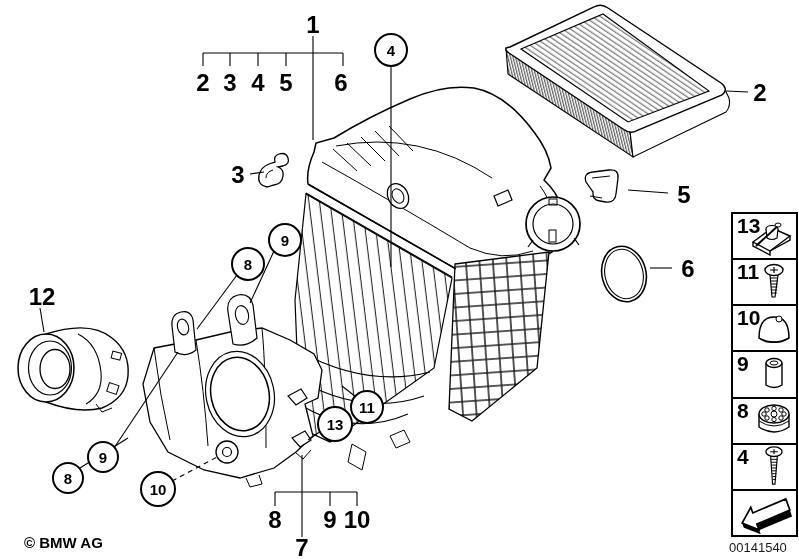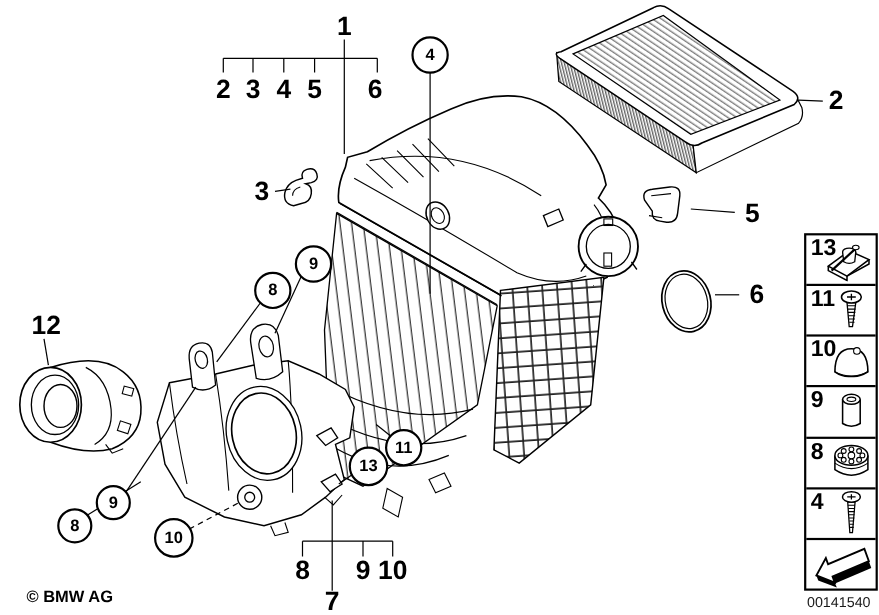--- a/index.html
+++ b/index.html
@@ -9,21 +9,21 @@
   .clabel{font-weight:bold;font-size:24px;fill:#000;}
   .cnum{font-weight:bold;font-size:15px;fill:#000;}
   .legend{position:absolute;left:731px;top:212px;width:67px;height:325px;
           border:2px solid #000;box-sizing:border-box;display:flex;flex-direction:column;background:#fff;}
   .lcell{flex:1;position:relative;border-top:2px solid #000;}
   .lcell:first-child{border-top:none;}
   .lnum{position:absolute;left:4px;top:0px;font-weight:bold;font-size:21px;color:#000;line-height:1.1;}
   .licon{position:absolute;right:2px;top:50%;transform:translateY(-50%);}
   .licon-full{position:absolute;left:50%;top:50%;transform:translate(-50%,-50%);}
   .copyright{position:absolute;left:24px;top:534px;font-size:15px;font-weight:bold;color:#000;}
-  .code{position:absolute;left:729px;top:540px;width:67px;text-align:center;font-size:13px;color:#1a1a1a;}
+  .code{position:absolute;left:729px;top:540px;width:67px;font-size:13px;color:#1a1a1a;}
   .ic{stroke:#000;fill:#fff;}
 </style>
 </head>
 <body>
 
 <div class="stage">
 
   <svg width="799" height="559" viewBox="0 0 799 559">
     <defs>
       <pattern id="pTop" width="4.5" height="4.5" patternUnits="userSpaceOnUse" patternTransform="rotate(34)">

